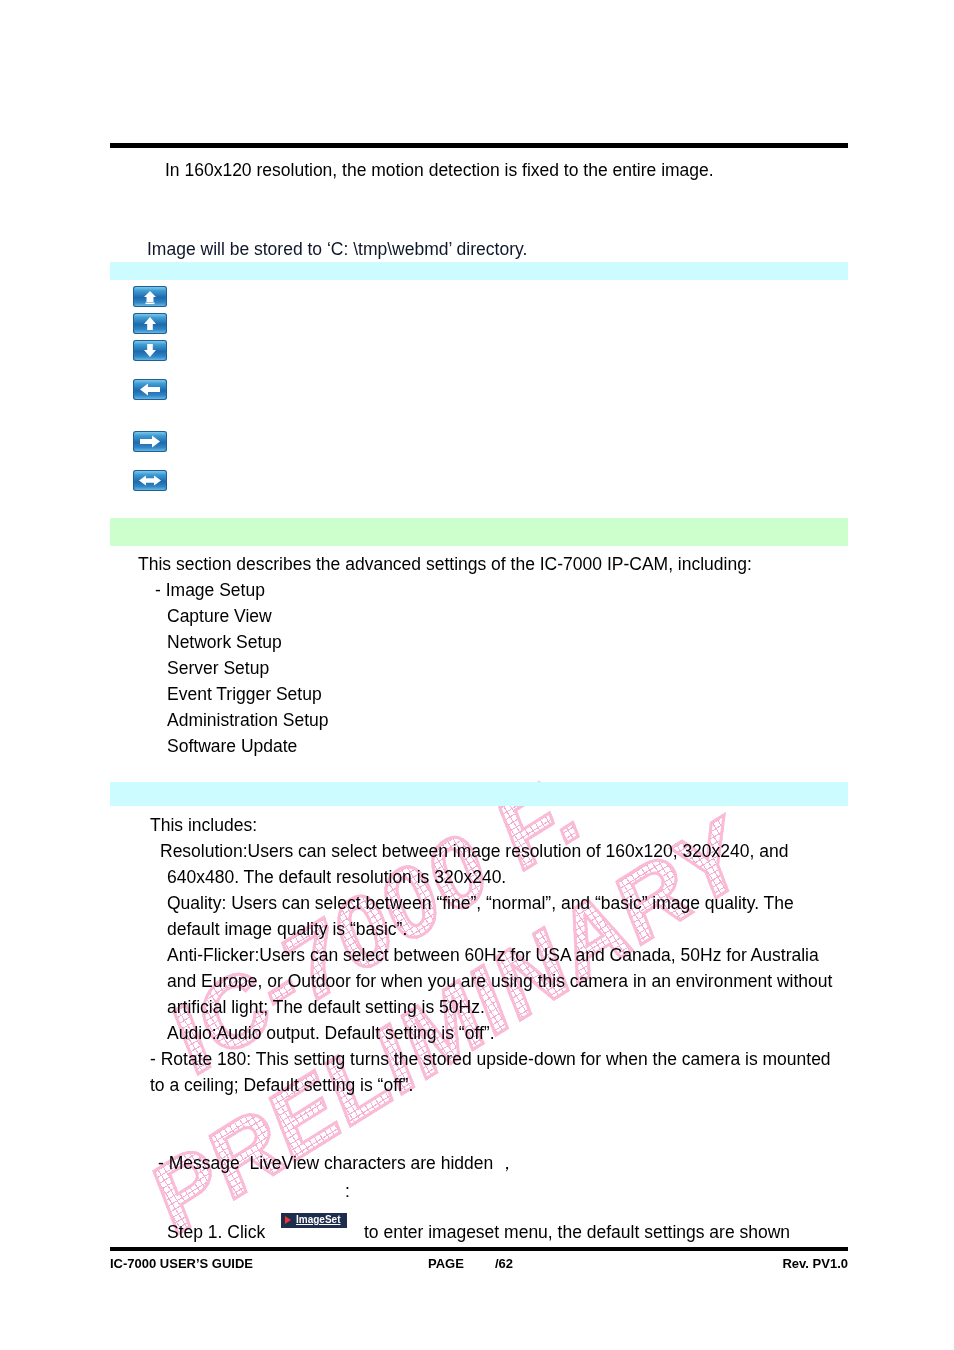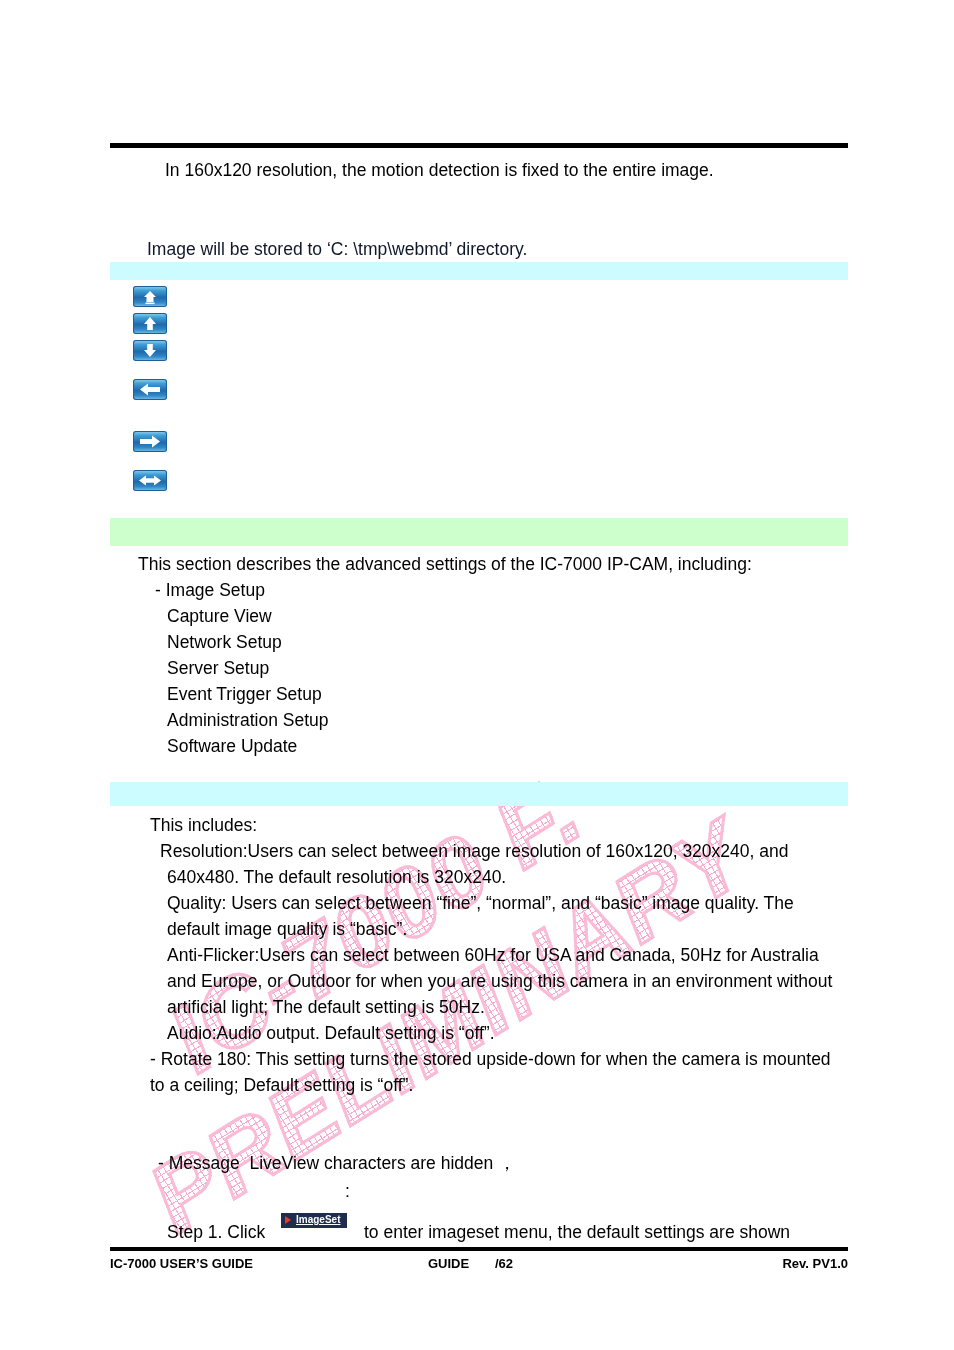--- a/index.html
+++ b/index.html
@@ -234,18 +234,18 @@
     <span class="caret"></span>
     <span class="lbl">ImageSet</span>
   </div>
 
   <div class="txt" style="left:364px; top:1219px;">to enter imageset menu, the default settings are shown</div>
 
   <div class="rule bottom"></div>
 
   <div class="footer">
     <span class="fl">IC-7000 USER’S GUIDE</span>
-    <span class="fc">GUIDE</span>
+    <span class="fc">PAGE</span>
     <span class="fc2">/62</span>
     <span class="fr">Rev. PV1.0</span>
   </div>
 
 </div>
 
 </body></html>

